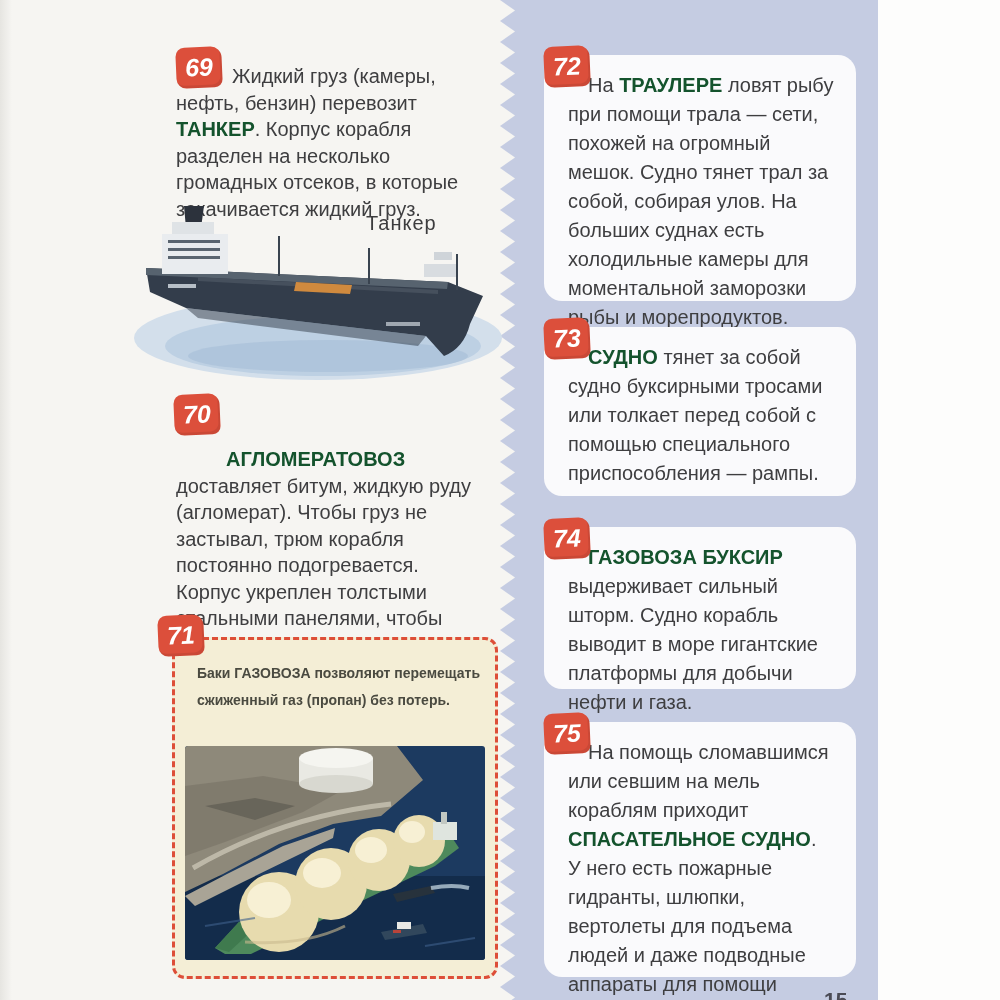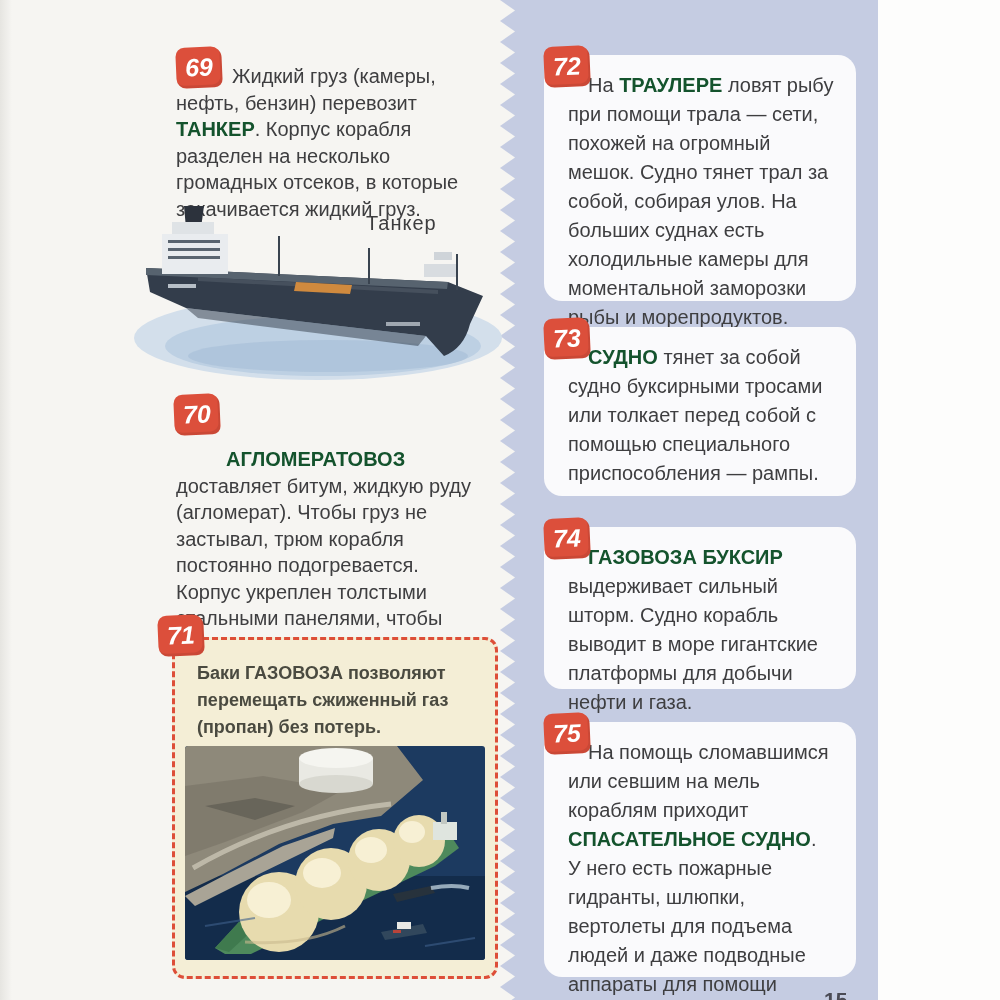--- a/index.html
+++ b/index.html
@@ -26,21 +26,21 @@
   .indent50{text-indent:50px;}
   .accent{color:#14532d;font-weight:700;}
 
   .figure{position:absolute;left:128px;top:196px;width:384px;height:192px;}
   .fig-caption{position:absolute;left:238px;top:16px;font-size:20px;color:#3c3c3e;letter-spacing:1px;}
 
   .cream-box{
     position:absolute;left:172px;top:637px;width:320px;height:336px;
     background:#f4eed6;border:3px dashed #dd4e38;border-radius:13px;
   }
-  .cream-text{margin:20px 12px 0 22px;font-size:18px;line-height:27px;font-weight:700;color:#4a4a40;}
+  .cream-text{margin:20px 12px 0 22px;font-size:14px;line-height:27px;font-weight:700;color:#4a4a40;}
   .photo{position:absolute;left:10px;top:106px;width:300px;height:214px;border-radius:3px;overflow:hidden;}
 
   .card{position:absolute;left:544px;width:312px;background:#fafafc;border-radius:18px;}
   .card p{margin:0;padding:16px 22px 0 24px;font-size:20px;line-height:29px;color:#3e3e40;text-indent:20px;}
   .card .badge{left:0;top:-9px;}
   .card-72{top:55px;height:246px;}
   .card-73{top:327px;height:169px;}
   .card-74{top:527px;height:162px;}
   .card-75{top:722px;height:255px;}
 

